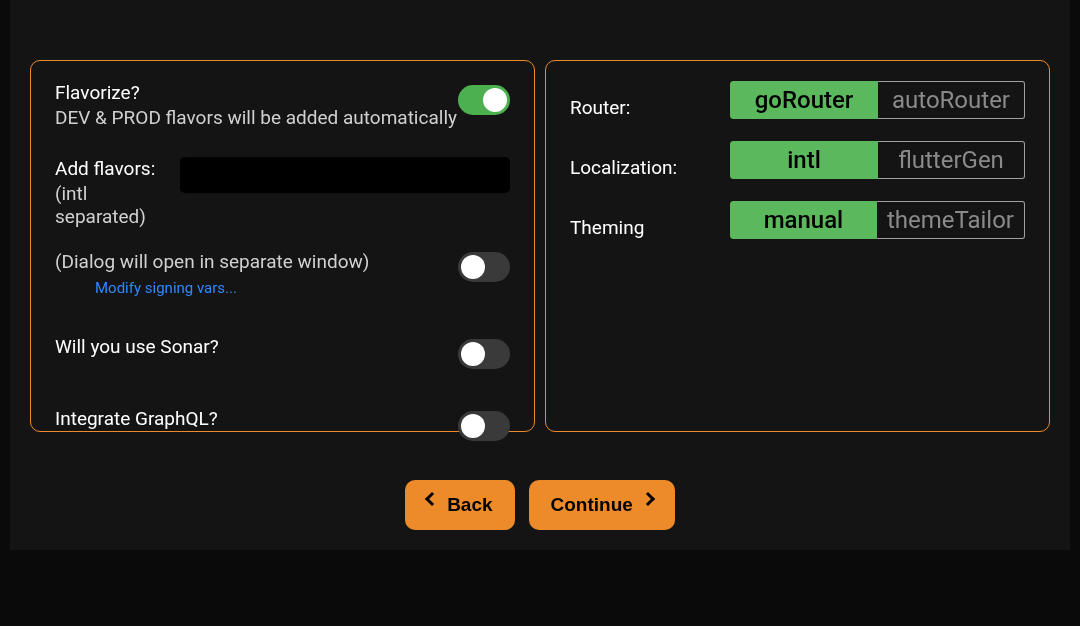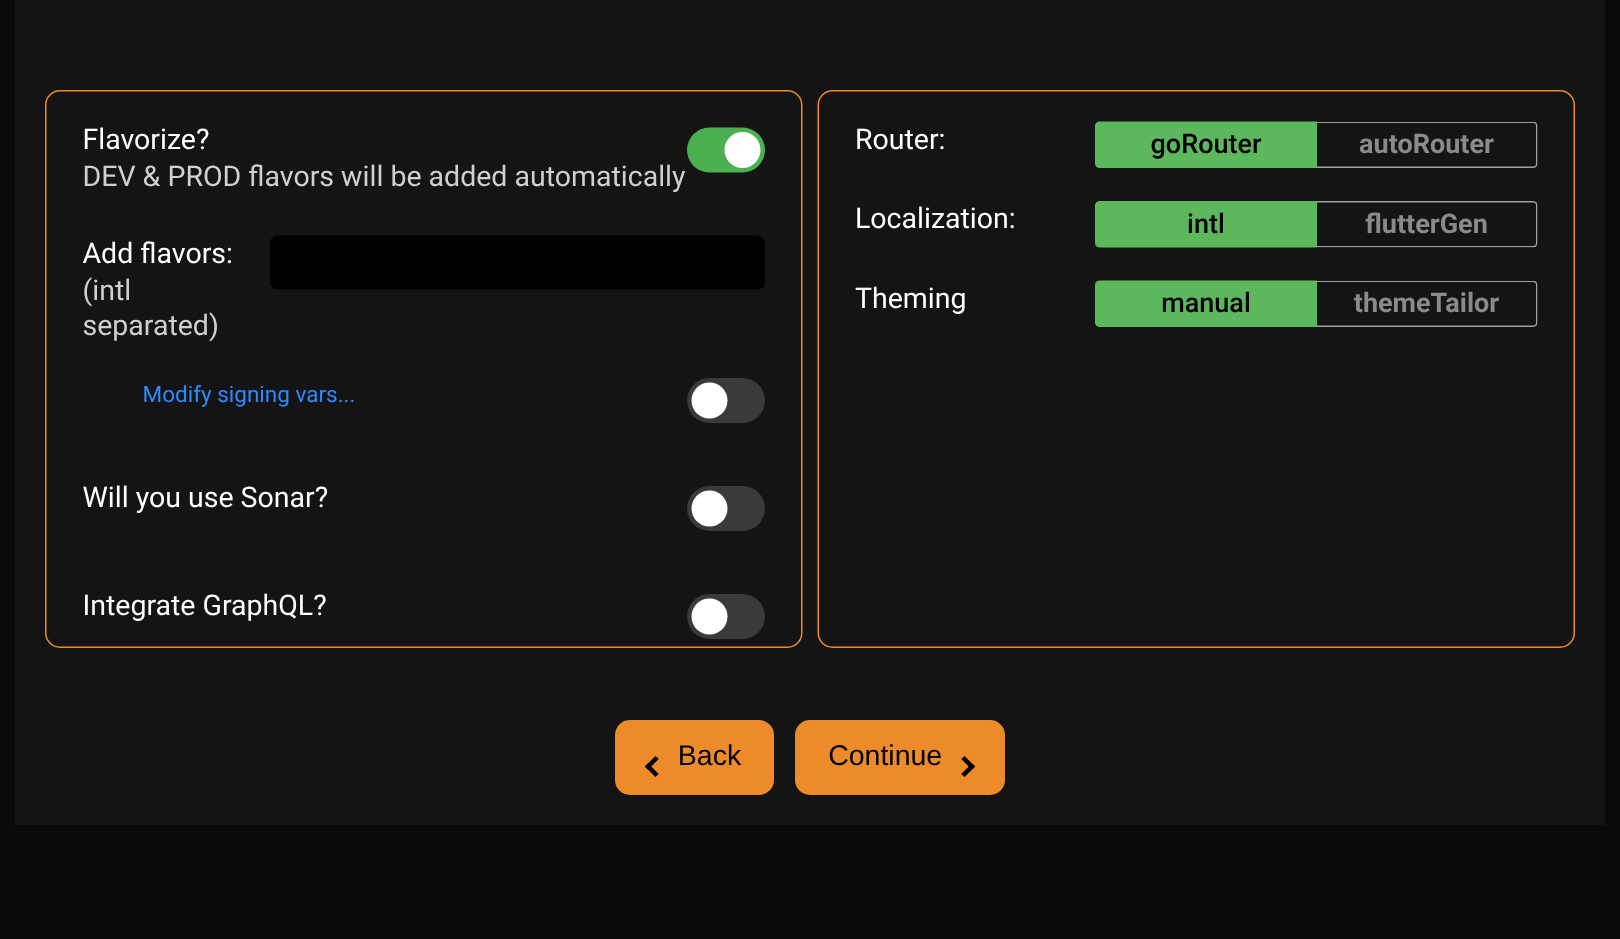--- a/index.html
+++ b/index.html
@@ -118,48 +118,47 @@
       border: none;
       border-radius: 5px;
       height: 36px;
       padding: 6px 10px;
       color: #fff;
       font-size: 15px;
       outline: none;
     }
     .segment-row {
       display: flex;
-      align-items: flex-start;
+      align-items: flex-end;
       margin-bottom: 22px;
     }
     .segment-label {
       width: 160px;
       font-size: 19px;
       color: #fff;
     }
     .segmented-control {
       display: flex;
       flex: 1;
     }
     .segment {
       flex: 1;
       padding: 4px 10px;
       text-align: center;
-      font-size: 18px;
+      font-size: 24px;
       border: 1px solid #a0a0a0;
       cursor: pointer;
       user-select: none;
     }
     .segment:first-child {
       border-radius: 3px 0 0 3px;
     }
     .segment:last-child {
       border-radius: 0 3px 3px 0;
       border-left: none;
-      font-weight: bold;
     }
     .segment.active {
       background: #5cb85c;
       color: #000;
       border-color: #5cb85c;
       font-weight: 500;
     }
     .segment.inactive {
       background: transparent;
       color: #8a8a8a;
@@ -170,24 +169,24 @@
       margin-top: 48px;
       justify-content: center;
     }
     .btn {
       background: #ed8b2a;
       color: #000;
       border: none;
       border-radius: 10px;
       padding: 14px 22px;
       font-size: 19px;
-      font-weight: 400;
-      cursor: pointer;
-      display: flex;
-      align-items: flex-end;
+      font-weight: 700;
+      cursor: pointer;
+      display: flex;
+      align-items: flex-start;
       gap: 10px;
     }
     .chevron {
       display: inline-block;
       width: 10px;
       height: 10px;
       border-style: solid;
       border-color: #000;
     }
     .chevron-left {
@@ -220,20 +219,21 @@
       <div class="input-row">
         <div class="input-label-group">
           <span class="setting-title">Add flavors:</span>
           <span class="setting-subtitle">(intl separated)</span>
         </div>
         <input type="text" class="text-input" value="" style="">
       </div>
 
       <div class="setting-row" style="margin-bottom:38px;">
         <div class="setting-text">
+          <span class="setting-subtitle">(Dialog will open in separate window)</span>
           <span class="setting-link">Modify signing vars...</span>
         </div>
         <div class="toggle off">
           <div class="toggle-knob"></div>
         </div>
       </div>
 
       <div class="setting-row" style="margin-bottom:38px;">
         <div class="setting-text">
           <span class="setting-title">Will you use Sonar?</span>

